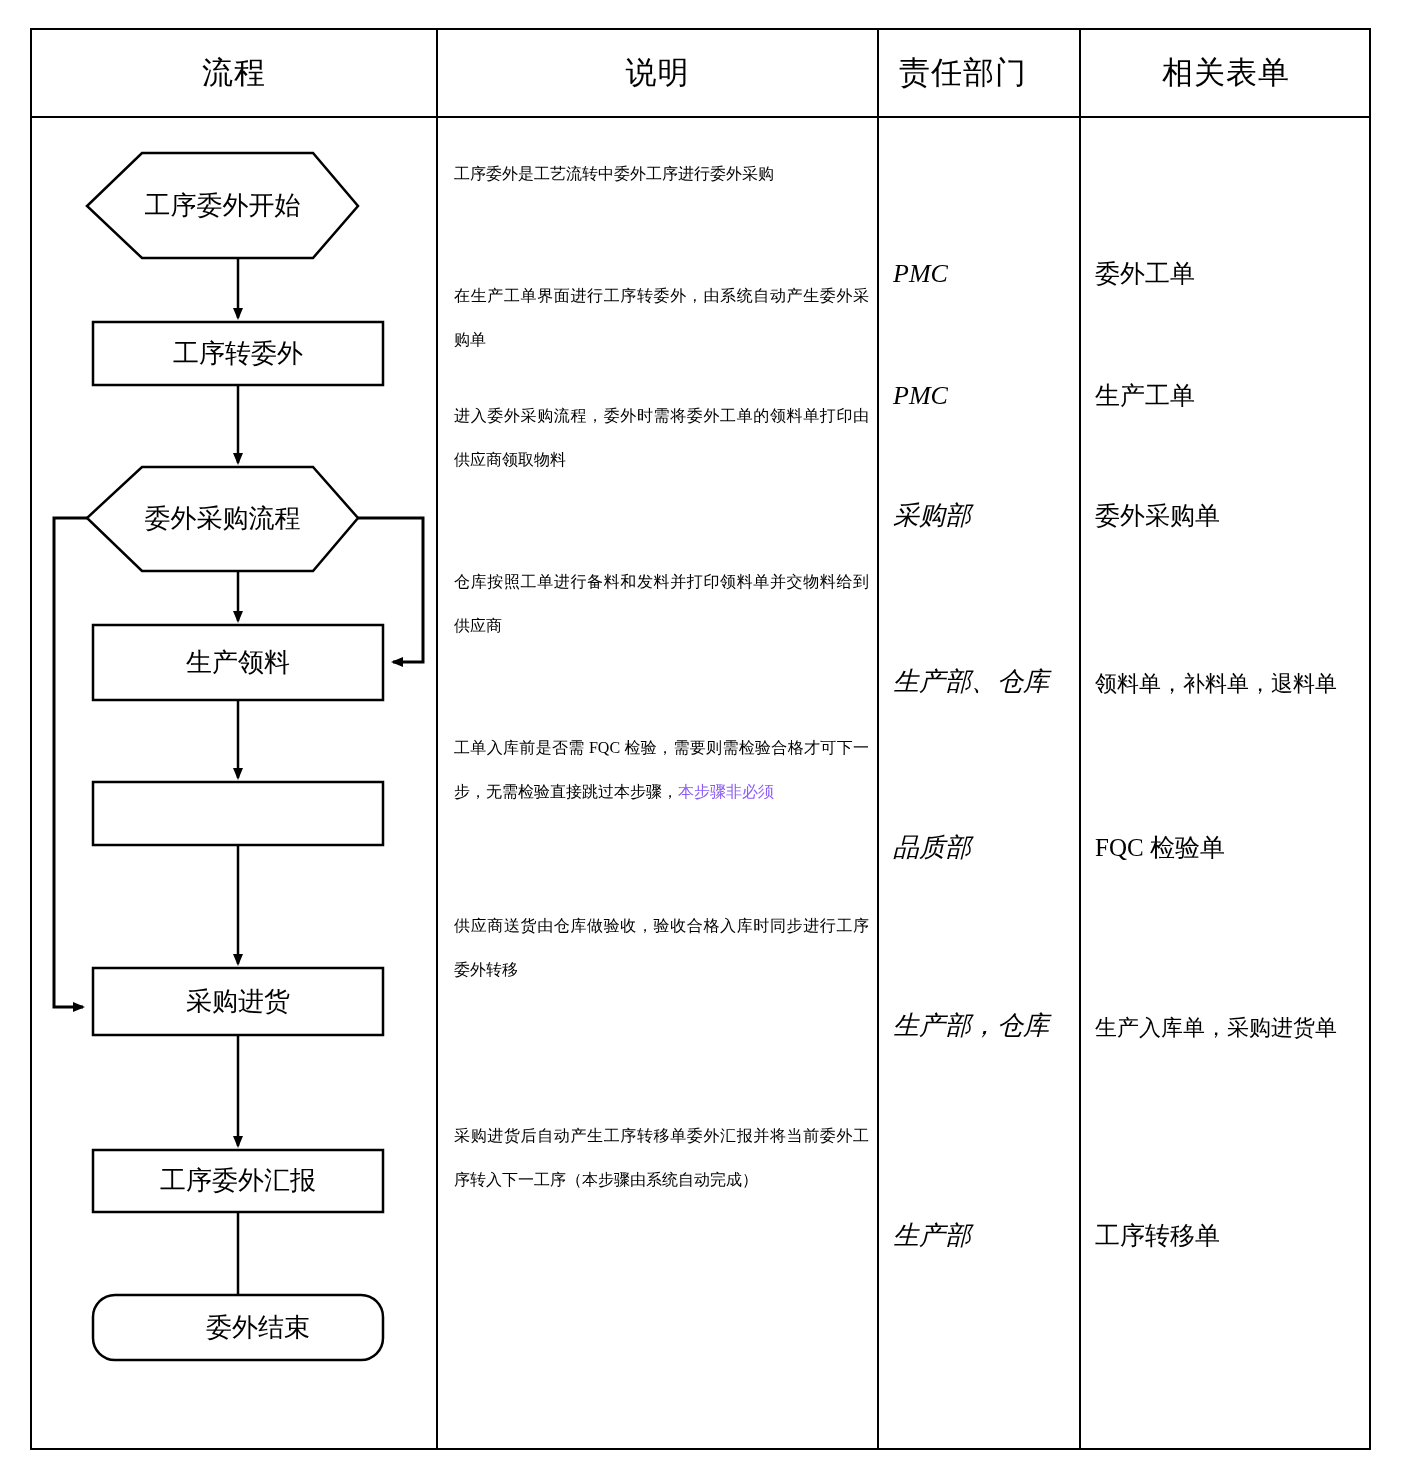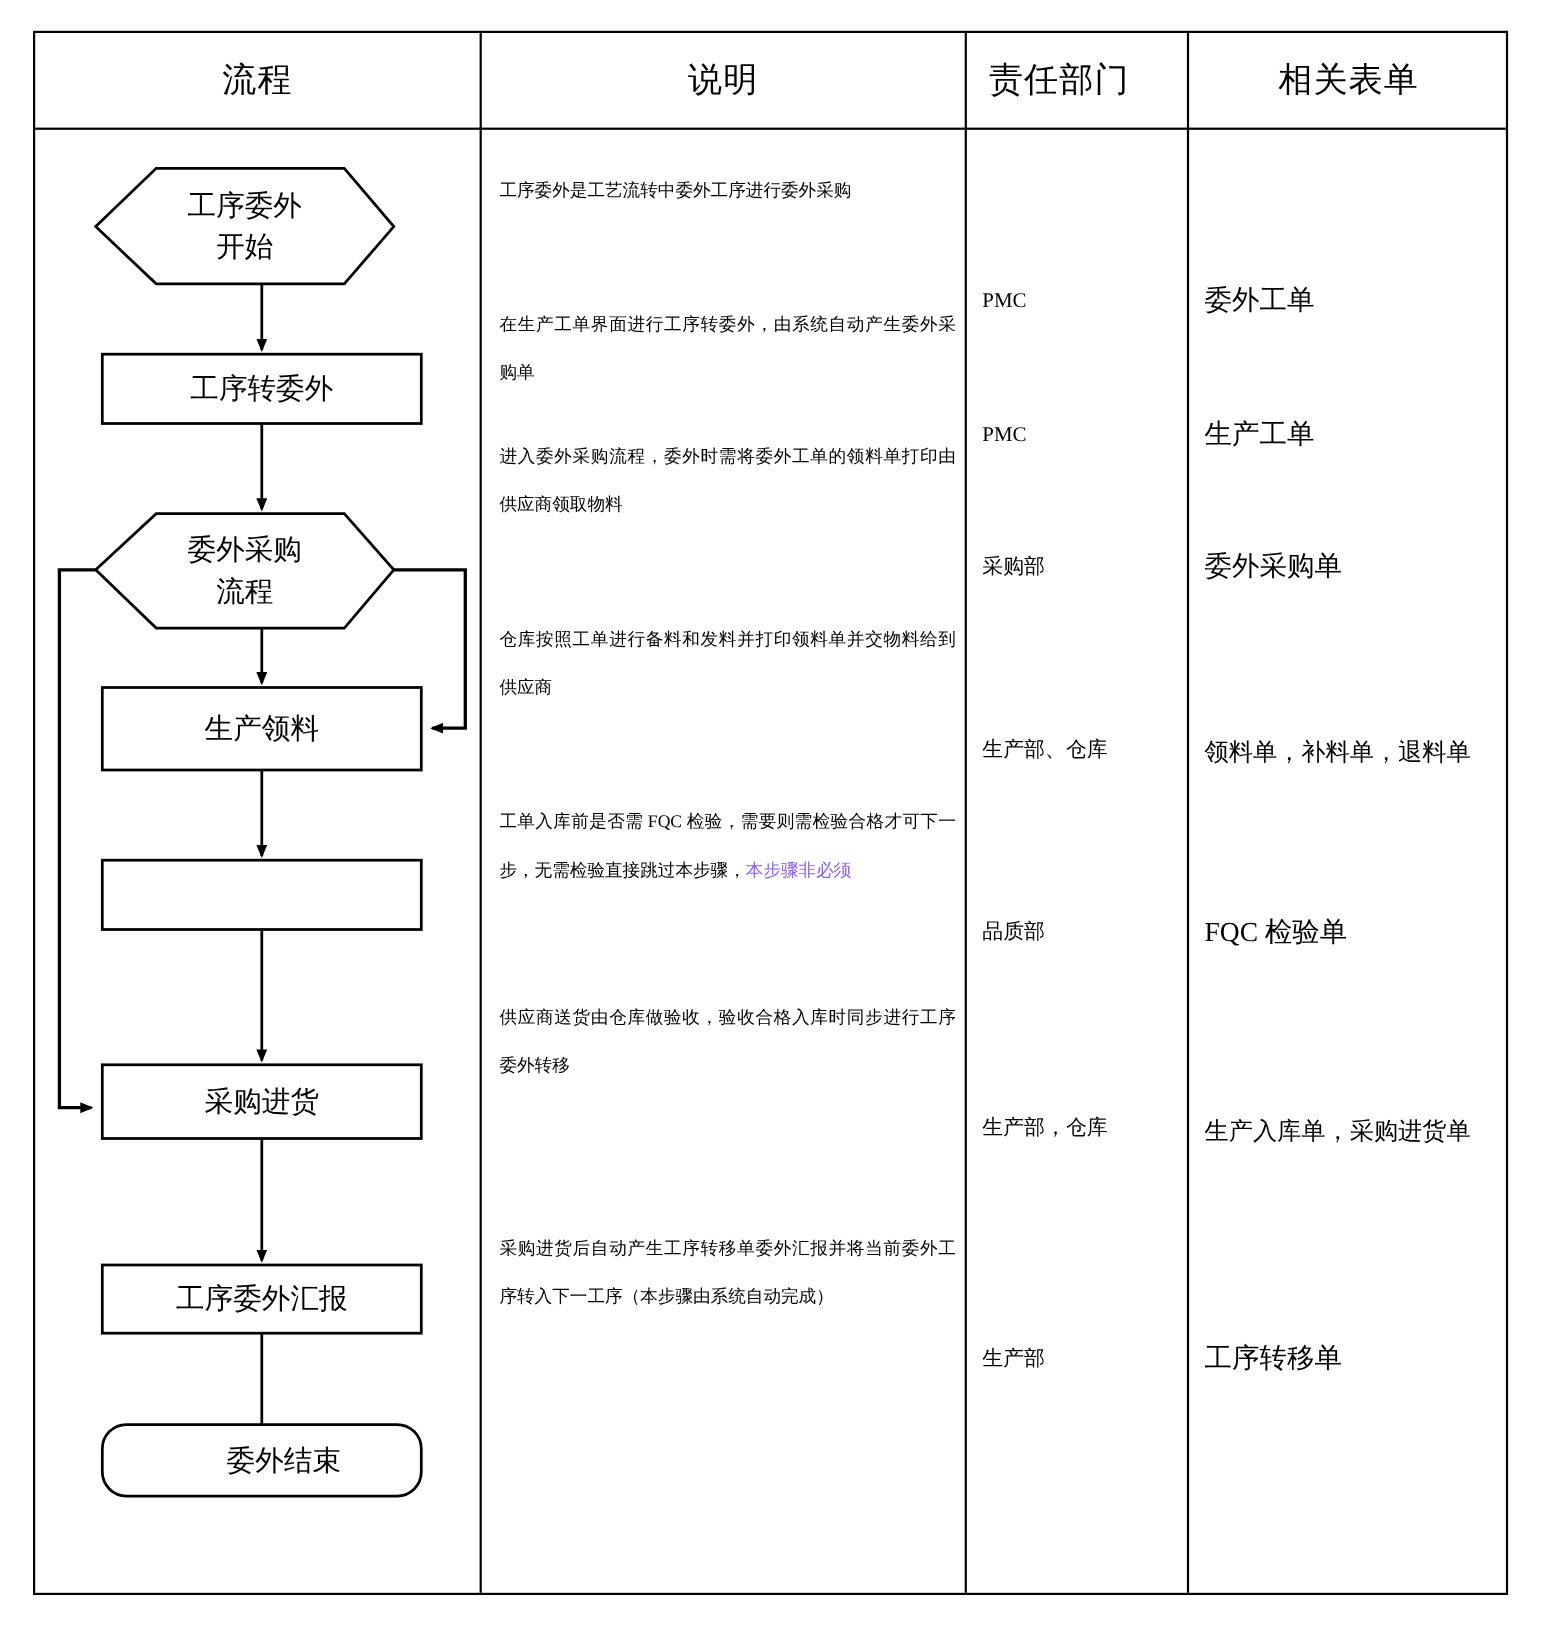--- a/index.html
+++ b/index.html
@@ -24,29 +24,29 @@
   .h4{left:1049px;width:290px;}
 
   
   .bodycol{position:absolute;top:86px;box-sizing:border-box;}
   .c-desc{left:406px;width:439px;padding:0;}
   .c-dept{left:847px;width:200px;}
   .c-form{left:1049px;width:290px;}
 
   .blk{position:absolute;left:0;right:0;box-sizing:border-box;}
   .desc-blk{padding-left:16px;padding-right:8px;font-size:16px;line-height:44px;text-align:justify;}
-  .dept-blk{padding-left:14px;font-size:19px;line-height:44px;}
+  .dept-blk{padding-left:14px;font-size:26px;line-height:44px;font-style:italic;}
   .form-blk{padding-left:14px;font-size:25px;line-height:44px;}
   .form-blk.sm{font-size:22px;}
   .red{color:#8b5cf6;}
 
   
   .flow{position:absolute;left:0;top:86px;width:404px;height:1334px;}
   .flow svg{position:absolute;left:0;top:0;}
-  .node-label{position:absolute;display:flex;flex-direction:column;align-items:center;
+  .node-label{position:absolute;display:flex;flex-direction:row;align-items:center;
               justify-content:center;font-size:26px;line-height:38px;text-align:center;
               pointer-events:none;white-space:nowrap;}
 </style>
 </head>
 <body>
 
 <div id="page">
   <div class="tbl">
 
     <div class="vline v1"></div>

